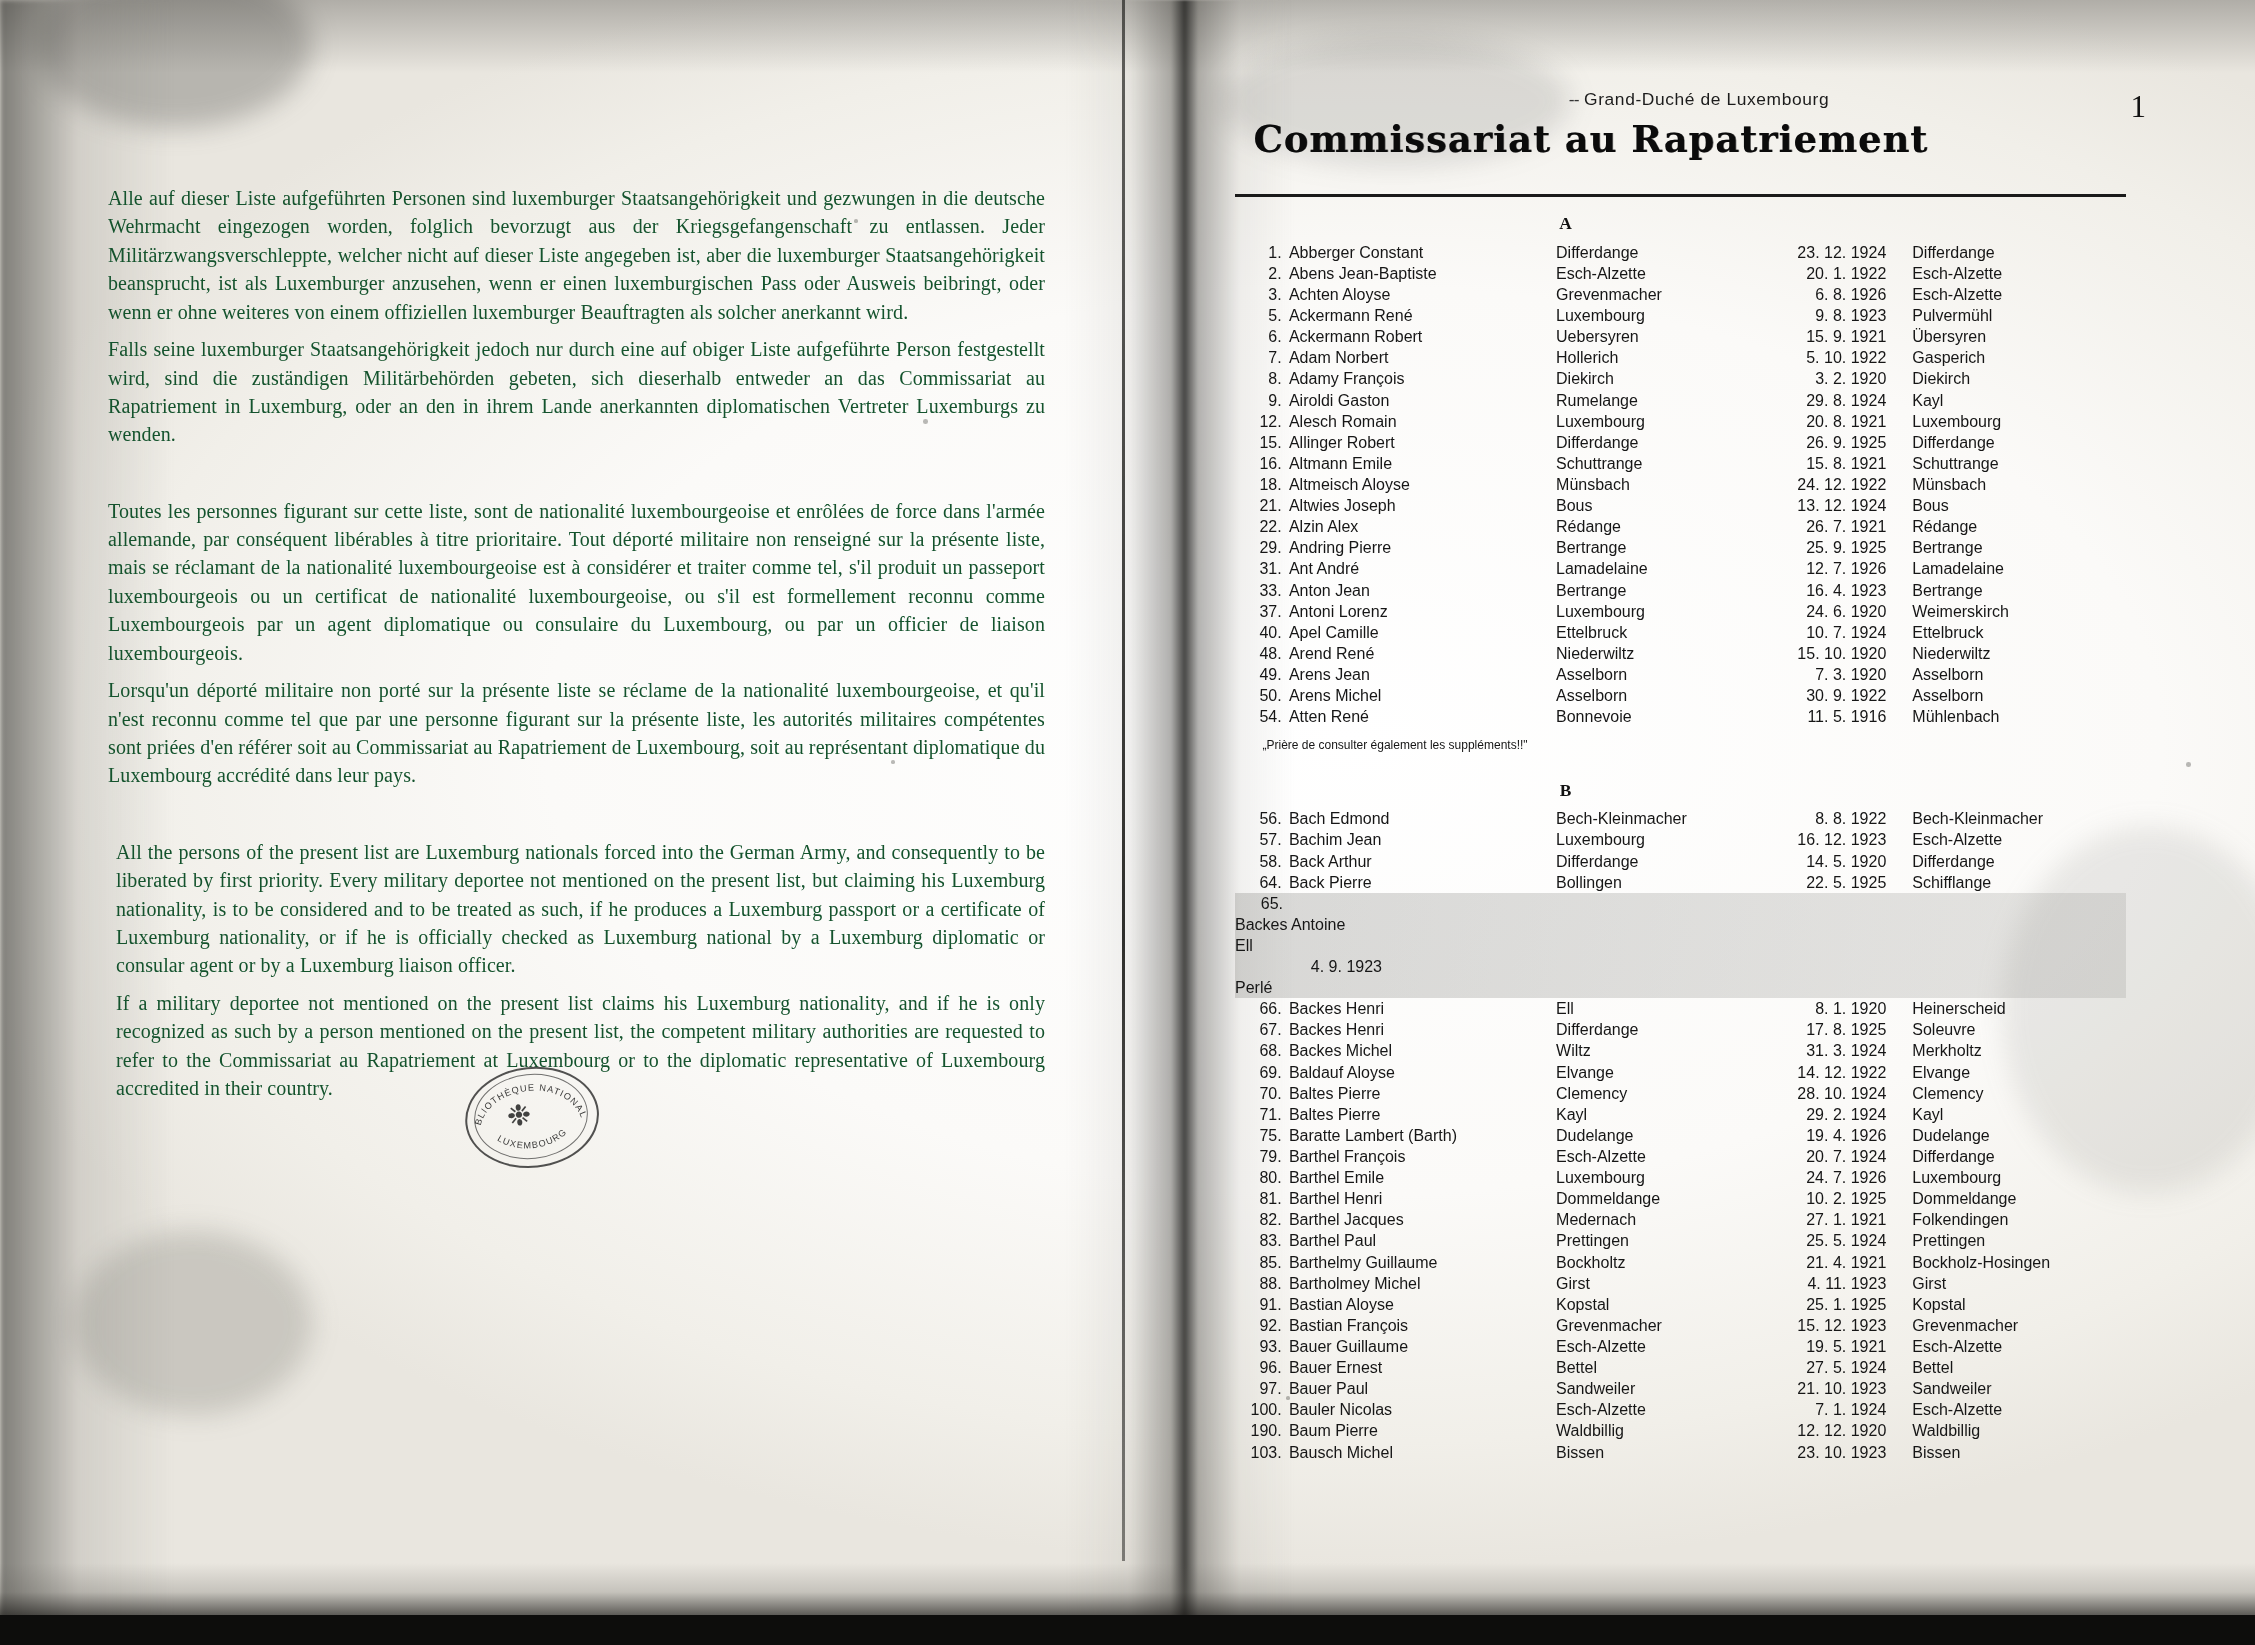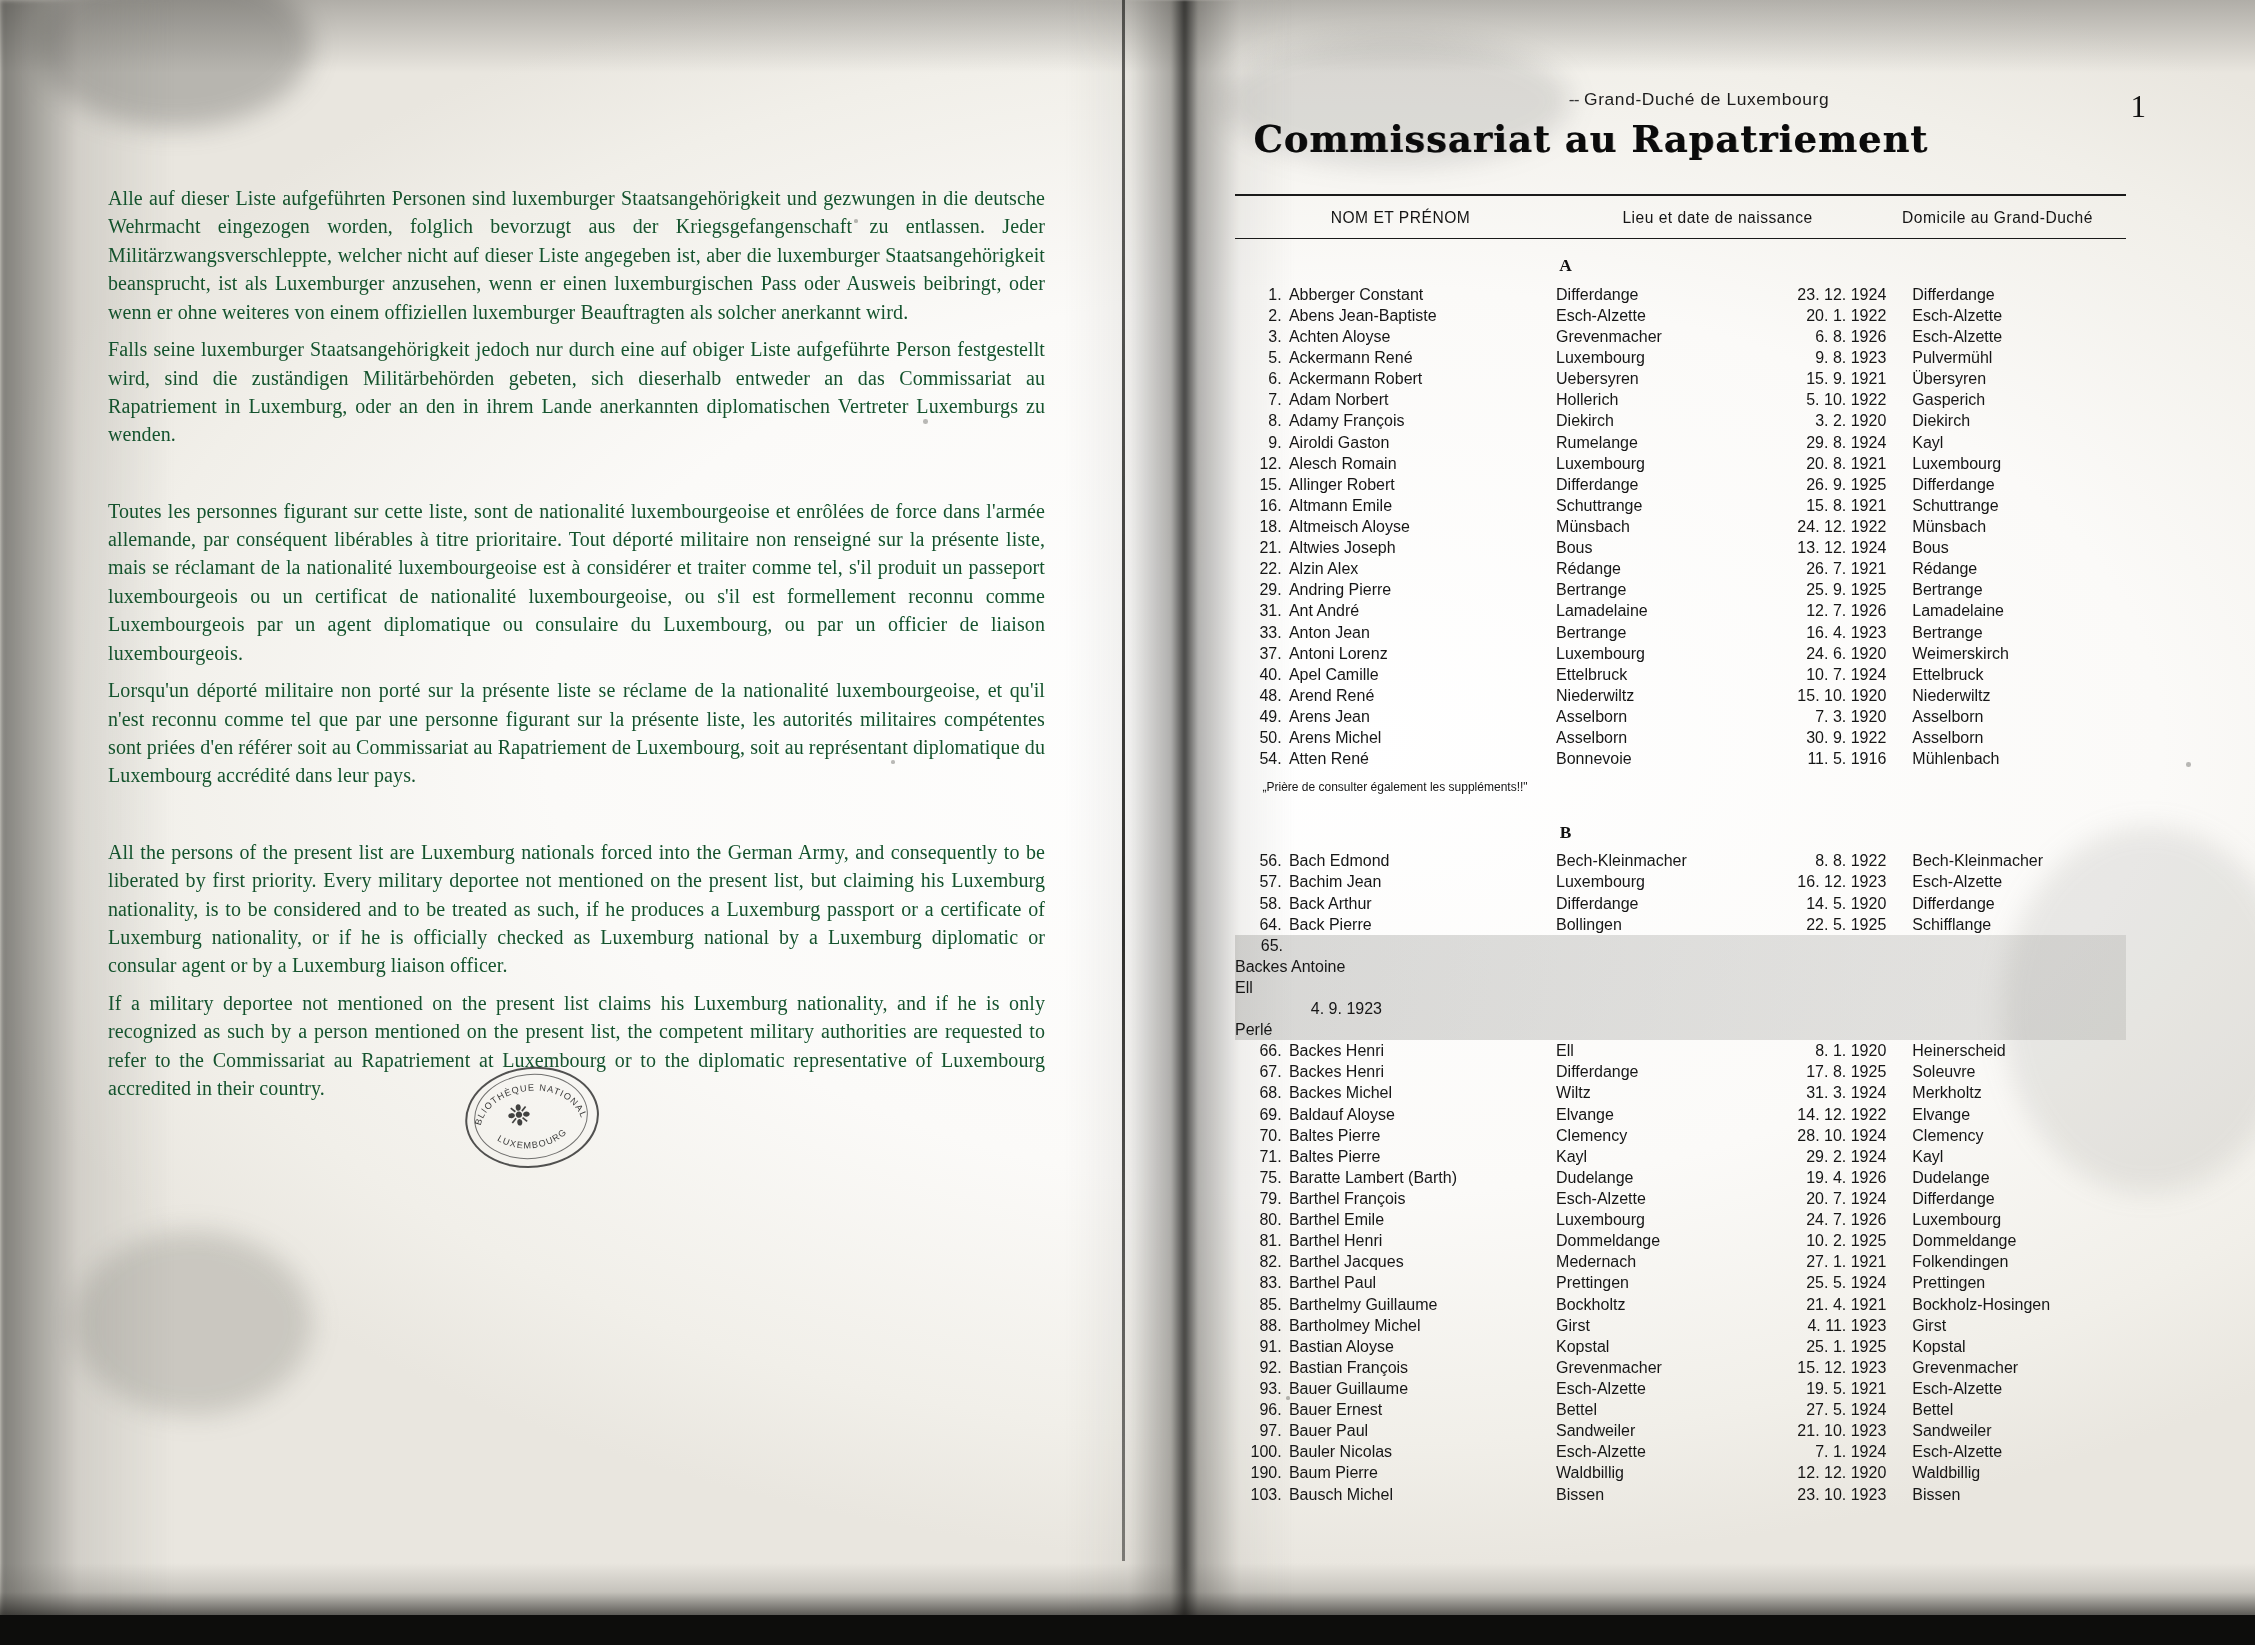--- a/index.html
+++ b/index.html
@@ -101,21 +101,21 @@
   }
   .para {
     font-size: 20px;
     line-height: 1.42;
     text-align: justify;
     letter-spacing: 0.1px;
     margin: 0 0 9.2px 0;
     color: #14532d;
   }
   .block { margin-bottom: 48px; }
-  .block:last-child { margin-bottom: 0; }
+  .block:last-child { margin-bottom: 0; margin-left: 8px; }
 
   
   .stamp {
     position: absolute;
     left: 465px;
     top: 1067px;
     width: 132px;
     height: 99px;
     transform: rotate(-6deg);
   }
@@ -309,25 +309,20 @@
       <div class="rp-sub">
         <span class="dashes">--</span>
         <span>Grand-Duché de Luxembourg</span>
       </div>
       <div class="rp-title">Commissariat au Rapatriement</div>
       <div class="page-num">1</div>
     </div>
 
     <div class="rule"></div>
 
-    <div class="col-heads">
-      <div class="ch1">NOM ET PRÉNOM</div>
-      <div class="ch2">Lieu et date de naissance</div>
-      <div class="ch3">Domicile au Grand-Duché</div>
-    </div>
 
     <div class="rule-thin"></div>
 
     <div class="section-letter">A</div>
     <div class="rows" id="rows-a">
         <div class="row">
           <div class="c-num">1.</div>
           <div class="c-name">Abberger  Constant</div>
           <div class="c-place">Differdange</div>
           <div class="c-date">23. 12. 1924</div>

